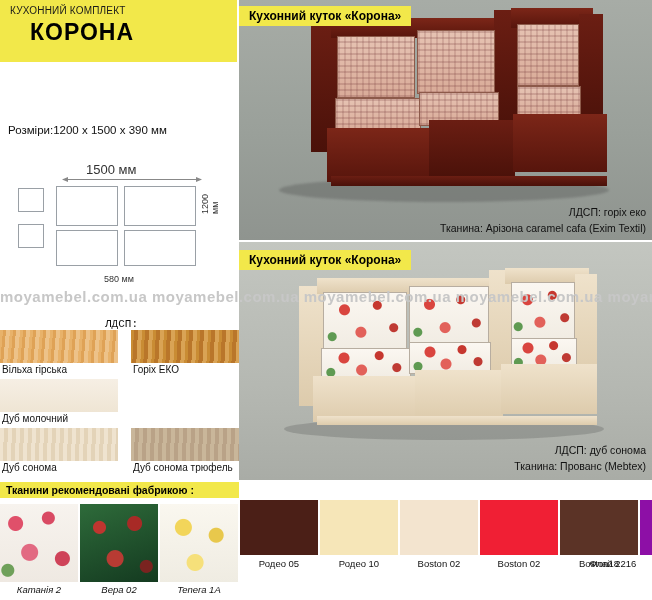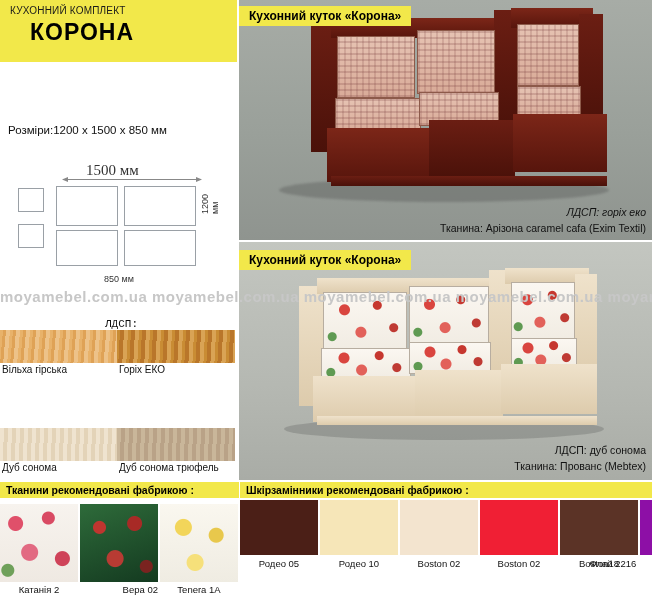--- a/index.html
+++ b/index.html
@@ -24,40 +24,40 @@
   }
   .title-main {
     position:absolute; left:10px; top:19px; font-size:23px; font-weight:bold; letter-spacing:1px; color:#000;margin-left:20px;
   }
 
   .desc { position:absolute; left:8px; top:70px; width:225px; font-size:11.5px; line-height:15px; color:#111; }
   .dims { position:absolute; left:8px; top:124px; width:225px; font-size:11.5px; color:#111; }
 
   
   .schema { position:absolute; left:14px; top:162px; width:210px; height:130px; }
-  .sch-label-top { position:absolute; left:72px; top:0px; font-size:15px; color:#333;font-family:Liberation Serif, serif; }
+  .sch-label-top { position:absolute; left:72px; top:0px; font-size:13px; color:#333; }
   .sch-arrow-top { position:absolute; left:48px; top:14px; width:140px; height:7px; }
   .sch-label-right { position:absolute; left:186px; top:52px; font-size:9px; color:#333;
      transform: rotate(-90deg); transform-origin: left top; }
   .sch-label-bot { position:absolute; left:90px; top:112px; font-size:9px; color:#333; }
 
   .sq { position:absolute; border:1px solid #9aa0a6; background:#fff; }
   .sq.sm1 { left:4px; top:26px; width:26px; height:24px; }
   .sq.sm2 { left:4px; top:62px; width:26px; height:24px; }
   .sq.b1 { left:42px; top:24px; width:62px; height:40px; }
   .sq.b2 { left:110px; top:24px; width:72px; height:40px; }
   .sq.b3 { left:42px; top:68px; width:62px; height:36px; }
   .sq.b4 { left:110px; top:68px; width:72px; height:36px; }
 
   
   .ldsp-title { position:absolute; left:105px; top:318px; font-size:11px; color:#111;font-family:Liberation Mono, monospace; }
   .swatches { position:absolute; left:0px; top:330px; width:237px; height:148px; }
   .sw-row { position:absolute; left:0; width:237px; height:47px; }
   .sw-cell { position:absolute; top:0; width:118px; height:49px; overflow:hidden; }
-  .sw-cell.l { left:0; } .sw-cell.r { left:117px;padding-left:7px; }
+  .sw-cell.l { left:0; } .sw-cell.r { left:131px;padding-left:7px; }
   .sw-color { position:absolute; left:0; top:0; width:118px; height:33px; }
   .sw-name { position:absolute; left:2px; top:34px; font-size:10px; color:#111; }
 
   
   .w-vilha { background: repeating-linear-gradient(95deg,#e8b26a 0 3px,#dfa256 3px 6px,#edc289 6px 10px); }
   .w-gorih { background: repeating-linear-gradient(93deg,#c98c34 0 3px,#b9762a 3px 7px,#d9a355 7px 11px); }
   .w-dub-moloch { background: linear-gradient(180deg,#f6efe4,#efe5d4); }
   .w-venge { background:#000000; }
   .w-dub-sonoma { background: repeating-linear-gradient(92deg,#efe3cf 0 4px,#e3d3b8 4px 8px); }
   .w-dub-tryufel { background: repeating-linear-gradient(92deg,#c9b69a 0 4px,#b9a287 4px 8px); }
@@ -67,41 +67,41 @@
   .photo-2 { position:absolute; left:239px; top:242px; width:413px; height:238px; background:#b9bcb7; overflow:hidden; }
 
   .tag {
     position:absolute; background:#f2e84a; color:#000; font-size:12px; font-weight:bold;
     padding:3px 10px; white-space:nowrap;
   }
   .tag-1 { left:239px; top:6px; }
   .tag-2 { left:239px; top:250px; }
 
   .caption { position:absolute; right:6px; font-size:10.5px; color:#111; text-align:right; }
-  .cap1a { top:206px; right:6px;font-style:italic; }
+  .cap1a { top:206px; right:6px; }
   .cap1b { top:222px; right:6px; }
   .cap2a { top:444px; right:6px; }
   .cap2b { top:460px; right:6px; }
 
   
   .watermark {
     position:absolute; left:0; top:286px; width:652px; height:22px;
     font-size:15px; color:#c7c7c7; letter-spacing:.5px; white-space:nowrap;
     font-weight:bold; overflow:hidden; line-height:22px;
   }
 
   
   .band-head {
     position:absolute; height:16px; background:#f2e84a; font-size:10.5px; font-weight:bold;
     color:#000; padding:2px 6px; white-space:nowrap;
   }
   .band-left { left:0; top:482px; width:239px; }
   .band-right { left:240px; top:482px; width:412px; }
 
-  .fabrics { position:absolute; left:0; top:504px; width:239px; height:88px; }
+  .fabrics { position:absolute; left:0; top:504px; width:239px; height:88px;font-style:italic; }
   .leathers { position:absolute; left:240px; top:500px; width:412px; height:100px; }
   .f-cell { position:absolute; top:0; width:78px; height:78px; overflow:hidden; }
   .f-name { position:absolute; top:80px; font-size:9.5px; color:#111; text-align:center; width:78px; }
 
   .l-cell { position:absolute; top:0; width:78px; height:55px; }
   .l-name { position:absolute; top:58px; font-size:9.5px; color:#111; text-align:center; width:78px; }
 
   
   .pat-katania {
     background:
@@ -171,31 +171,31 @@
 <div class="page">
 
   <div class="left-col">
 
     <div class="title-block">
       <div class="title-yellow"></div>
       <div class="title-sub">КУХОННИЙ КОМПЛЕКТ</div>
       <div class="title-main">КОРОНА</div>
     </div>
 
-    <div class="dims">Розміри:1200 x 1500 x 850 мм</div>
+    <div class="dims">Розміри:1200 x 1500 x 390 мм</div>
 
     <div class="schema">
       <div class="sch-label-top">1500 мм</div>
       <svg class="sch-arrow-top" viewBox="0 0 140 7">
         <line x1="2" y1="3.5" x2="138" y2="3.5" stroke="#888" stroke-width="1"></line>
         <polygon points="0,3.5 6,1 6,6" fill="#888"></polygon>
         <polygon points="140,3.5 134,1 134,6" fill="#888"></polygon>
       </svg>
       <div class="sch-label-right">1200 мм</div>
-      <div class="sch-label-bot">850 мм</div>
+      <div class="sch-label-bot">580 мм</div>
 
       <div class="sq sm1"></div>
       <div class="sq sm2"></div>
       <div class="sq b1"></div>
       <div class="sq b2"></div>
       <div class="sq b3"></div>
       <div class="sq b4"></div>
     </div>
 
     <div class="ldsp-title">ЛДСП:</div>
@@ -205,20 +205,24 @@
         <div class="sw-cell l">
           <div class="sw-color w-vilha"></div>
           <div class="sw-name">Вільха гірська</div>
         </div>
         <div class="sw-cell r">
           <div class="sw-color w-gorih"></div>
           <div class="sw-name">Горіх ЕКО</div>
         </div>
       </div>
       <div class="sw-row" style="top:49px;">
+        <div class="sw-cell l">
+          <div class="sw-color w-dub-moloch"></div>
+          <div class="sw-name">Дуб молочний</div>
+        </div>
       </div>
       <div class="sw-row" style="top:98px;">
         <div class="sw-cell l">
           <div class="sw-color w-dub-sonoma"></div>
           <div class="sw-name">Дуб сонома</div>
         </div>
         <div class="sw-cell r">
           <div class="sw-color w-dub-tryufel"></div>
           <div class="sw-name">Дуб сонома трюфель</div>
         </div>
@@ -280,28 +284,27 @@
       <div class="wood-l" style="position:absolute;left:78px;top:174px;width:280px;height:9px;"></div>
     </div>
   </div>
   <div class="tag tag-2">Кухонний куток  «Корона»</div>
   <div class="caption cap2a">ЛДСП: дуб сонома</div>
   <div class="caption cap2b">Тканина: Прованс (Mebtex)</div>
 
   <div class="watermark">moyamebel.com.ua    moyamebel.com.ua    moyamebel.com.ua    moyamebel.com.ua    moyamebel.com.ua</div>
 
   <div class="band-head band-left">Тканини рекомендовані фабрикою :</div>
-  <div class="band-head band-right">Шкірзамінники рекомендовані фабрикою :</div>
 
   <div class="fabrics">
     <div class="f-cell pat-katania" style="left:0px;"></div>
     <div class="f-name" style="left:0px;">Катанія 2</div>
 
     <div class="f-cell pat-vera" style="left:80px;"></div>
-    <div class="f-name" style="left:80px;text-align:right;">Вера 02</div>
+    <div class="f-name" style="left:80px;">Вера 02</div>
 
     <div class="f-cell pat-tenera" style="left:160px;"></div>
     <div class="f-name" style="left:160px;">Tenera 1A</div>
   </div>
 
   <div class="leathers">
     <div class="l-cell c-rodeo05" style="left:0px;"></div>
     <div class="l-name" style="left:0px;">Родео 05</div>
 
     <div class="l-cell c-rodeo10" style="left:80px;"></div>

